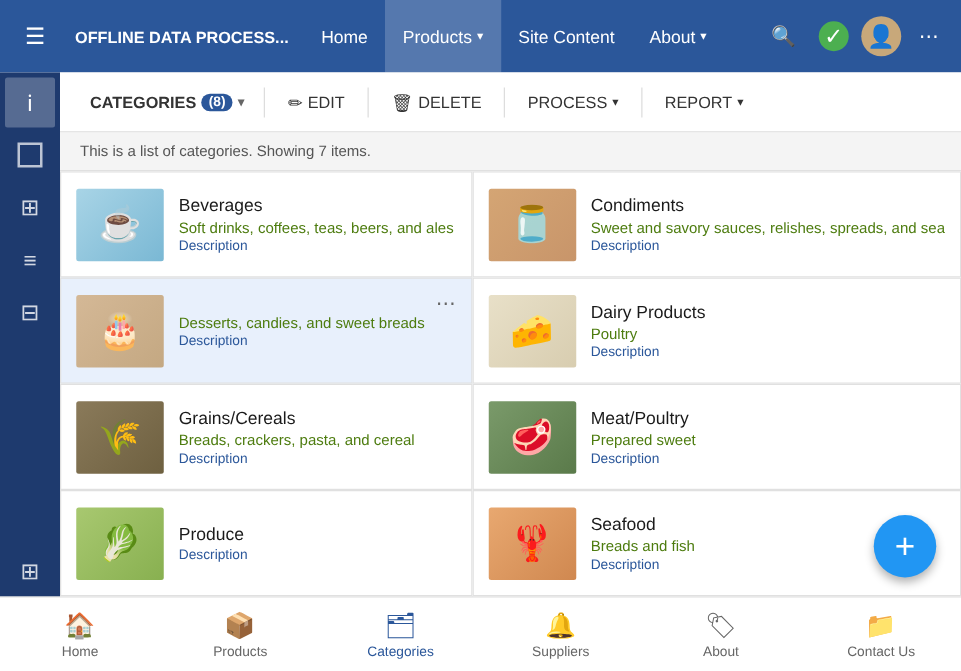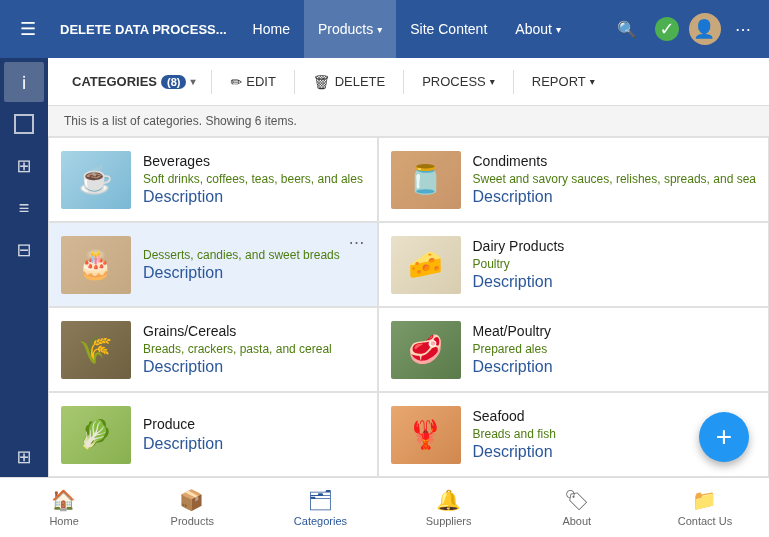--- a/index.html
+++ b/index.html
@@ -142,21 +142,21 @@
     }
     .category-info { flex: 1; min-width: 0; }
     .category-name {
       font-size: 14px; font-weight: 400; color: #1a1a1a; margin-bottom: 3px;
     }
     .category-desc {
       font-size: 12px; color: #4d7c0f; margin-bottom: 2px;
       overflow: hidden; text-overflow: ellipsis; white-space: nowrap;
     }
     .category-desc-label {
-      font-size: 16px; color: #2b579a;
+      font-size: 11px; color: #2b579a;
     }
     .card-menu {
       position: absolute; top: 8px; right: 8px;
       color: #666; font-size: 16px; cursor: pointer; padding: 2px 4px;
     }
 
     
     .thumb-beverages { background: linear-gradient(135deg, #a8d4e6, #7ab8d4); }
     .thumb-condiments { background: linear-gradient(135deg, #d4a574, #c8956a); }
     .thumb-confections { background: linear-gradient(135deg, #d4b896, #c4a882); }
@@ -204,21 +204,21 @@
   </style>
 </head>
 <body>
 
 <div style="width:769px; height:537px; position:relative; overflow:hidden;">
 
   <nav class="top-nav">
     <div class="hamburger-btn">
       <span>☰</span>
     </div>
-    <div class="app-title">DELETE DATA PROCESS...</div>
+    <div class="app-title">OFFLINE DATA PROCESS...</div>
     <div class="nav-links">
       <div class="nav-link">
         <span>Home</span>
       </div>
       <div class="nav-link active">
         <span>Products</span>
         <span class="caret">▾</span>
       </div>
       <div class="nav-link">
         <span>Site Content</span>
@@ -293,21 +293,21 @@
           <span style="font-size:10px;">▾</span>
         </button>
         <div class="toolbar-separator"></div>
         <button class="toolbar-btn">
           <span>REPORT</span>
           <span style="font-size:10px;">▾</span>
         </button>
       </div>
 
       <div class="info-bar">
-        <span>This is a list of categories. Showing 6 items.</span>
+        <span>This is a list of categories. Showing 7 items.</span>
       </div>
 
       <div class="categories-grid" id="categories-grid">
       <div class="category-card">
     <div class="category-thumb thumb-beverages">
       <span style="font-size:28px;">☕</span>
     </div>
     <div class="category-info">
       <div class="category-name">Beverages</div>
       <div class="category-desc">Soft drinks, coffees, teas, beers, and ales</div>
@@ -357,21 +357,21 @@
       <div class="category-desc-label">Description</div>
     </div>
 
   </div>
           <div class="category-card">
     <div class="category-thumb thumb-meat">
       <span style="font-size:28px;">🥩</span>
     </div>
     <div class="category-info">
       <div class="category-name">Meat/Poultry</div>
-      <div class="category-desc">Prepared ales</div>
+      <div class="category-desc">Prepared sweet</div>
       <div class="category-desc-label">Description</div>
     </div>
 
   </div>
           <div class="category-card">
     <div class="category-thumb thumb-produce">
       <span style="font-size:28px;">🥬</span>
     </div>
     <div class="category-info">
       <div class="category-name">Produce</div>

